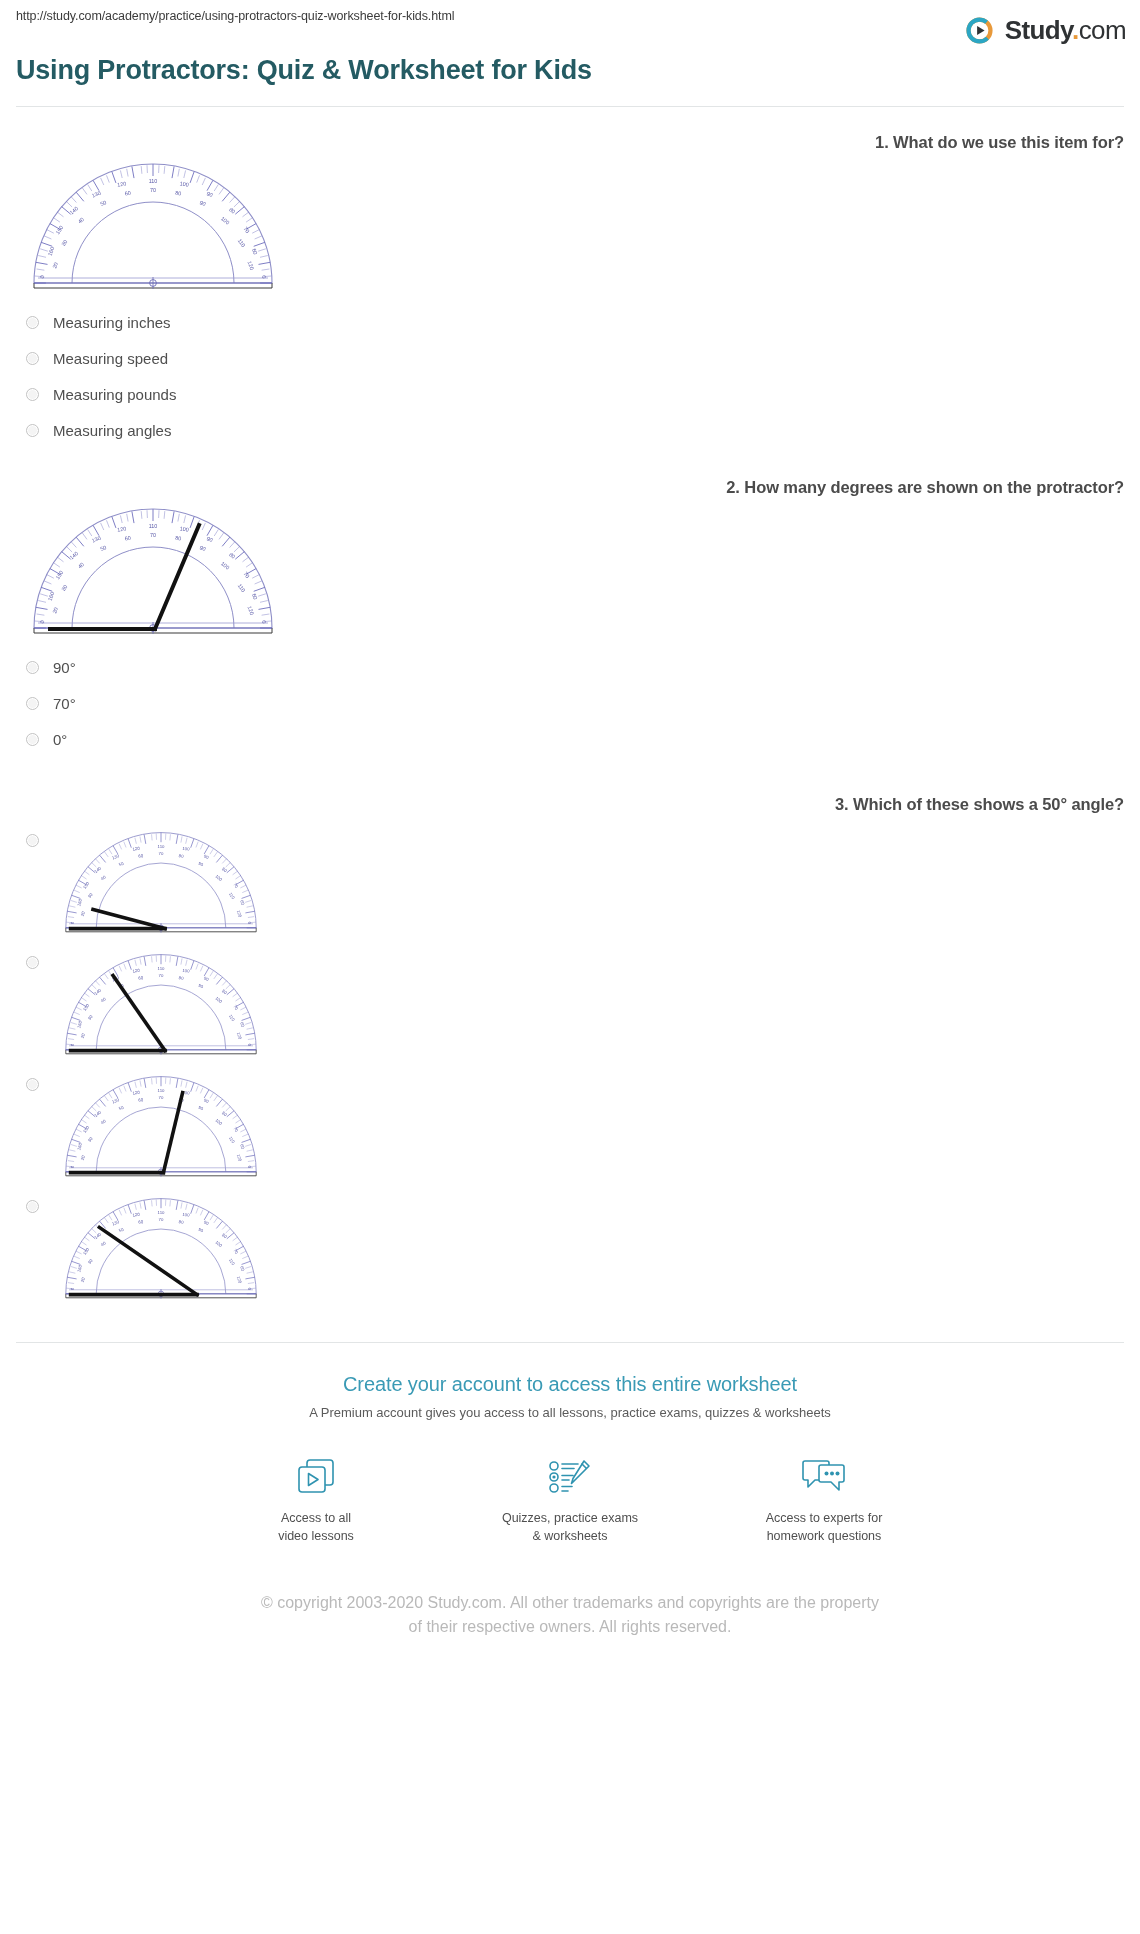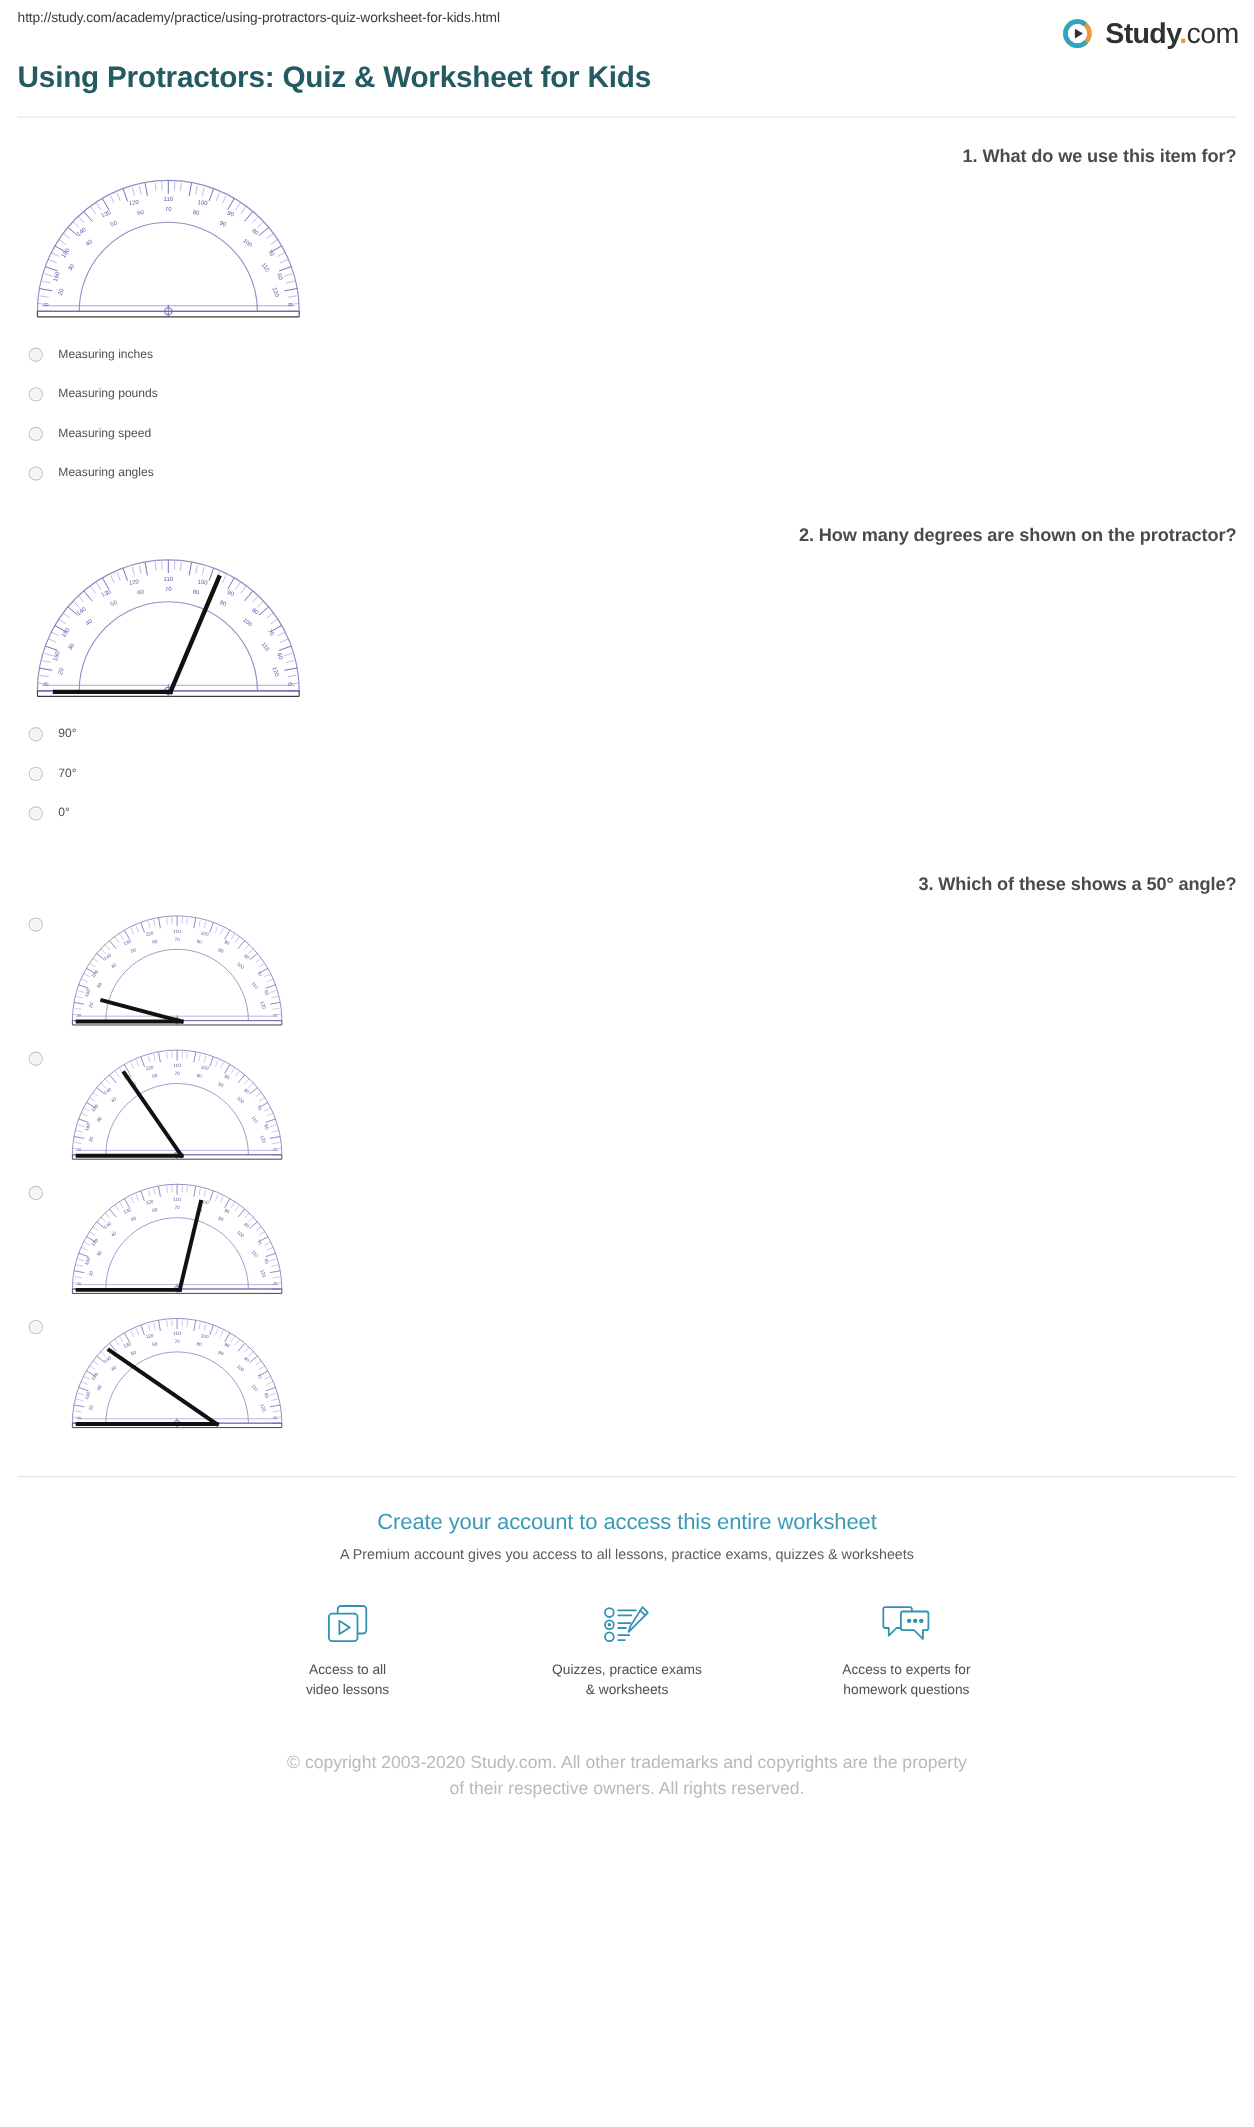--- a/index.html
+++ b/index.html
@@ -102,21 +102,21 @@
   .radio{
     width:11px;height:11px;flex:0 0 11px;
     border-radius:50%;
     border:1px solid #c4c4c4;
     background:#f4f4f4;
     box-shadow:inset 0 0 0 1px #fff;
     margin-right:14px;
     display:inline-block;
   }
   .option-label{
-    font-size:11px;
+    font-size:15px;
     color:#4f4f4f;
     line-height:1.2;
   }
 
   
   .img-options{margin:16px 0 0 10px;}
   .img-option{
     display:flex;
     align-items:center;
     margin-bottom:16px;
@@ -325,25 +325,25 @@
         </svg>
       </div>
 
       <div class="options">
         <label class="option">
           <span class="radio"></span>
           <span class="option-label">Measuring inches</span>
         </label>
         <label class="option">
           <span class="radio"></span>
+          <span class="option-label">Measuring speed</span>
+        </label>
+        <label class="option">
+          <span class="radio"></span>
           <span class="option-label">Measuring pounds</span>
-        </label>
-        <label class="option">
-          <span class="radio"></span>
-          <span class="option-label">Measuring speed</span>
         </label>
         <label class="option">
           <span class="radio"></span>
           <span class="option-label">Measuring angles</span>
         </label>
       </div>
     </div>
 
     <div class="question" style="margin-top:34px;">
       <p class="q-text">2. How many degrees are shown on the protractor?</p>

